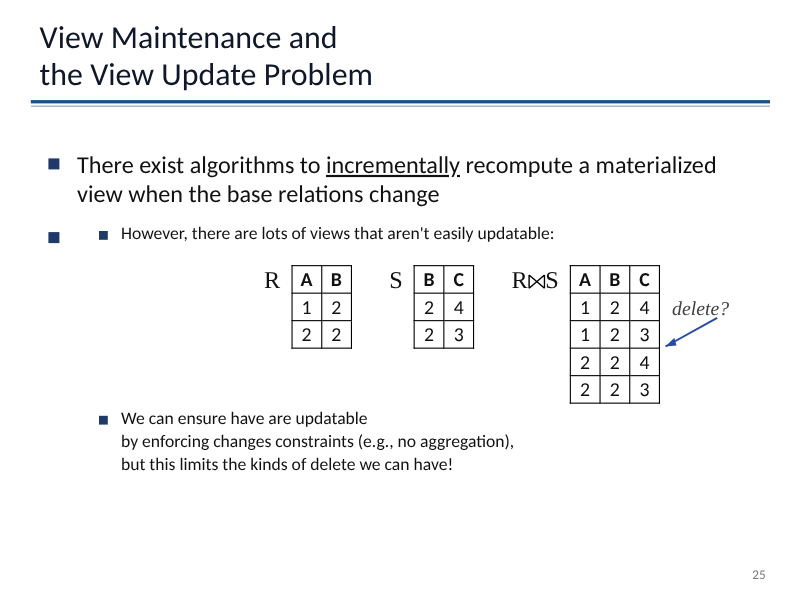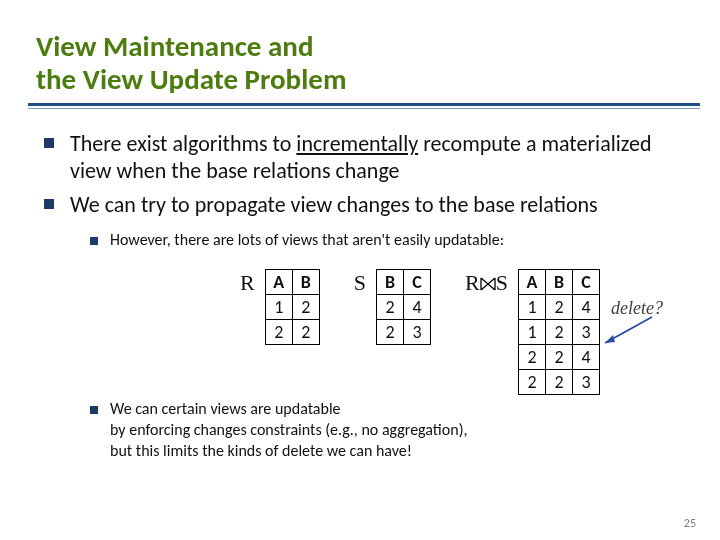--- a/index.html
+++ b/index.html
@@ -14,44 +14,44 @@
   }
   .slide {
     position: relative;
     width: 720px;
     height: 540px;
     box-sizing: border-box;
     padding: 18px 30px 10px 36px;
   }
   .title {
     font-family: 'Gill Sans', 'Gill Sans MT', 'Segoe UI', Calibri, sans-serif;
-    font-weight: 700;
+    font-weight: 400;
     font-size: 29px;
     line-height: 1.15;
-    color: #4d7c0f;
-    margin: 12px 0 6px 0;
+    color: #0f172a;
+    margin: 0 0 6px 0;
   }
   .title-rule {
     position: relative;
     height: 14px;
     margin-left: -8px;
     margin-right: -10px;
   }
   .title-rule .hr1 {
     position: absolute;
     left: 0; right: 0; top: 0;
     border-top: 3px solid #1f4f82;
   }
   .title-rule .hr2 {
     position: absolute;
     left: 0; right: 0; top: 5px;
     border-top: 1px solid #8aa0b8;
   }
   .content {
-    margin-top: 13px;
+    margin-top: 31px;
     padding-left: 8px;
   }
   ul.lvl1 {
     list-style: none;
     padding: 0;
     margin: 0;
     font-size: 22px;
     font-family: 'Gill Sans', 'Gill Sans MT', 'Segoe UI', Calibri, sans-serif;
     color: #111;
   }
@@ -176,21 +176,20 @@
     <div class="hr1"></div>
     <div class="hr2"></div>
   </div>
 
   <div class="content">
     <ul class="lvl1">
       <li>
         <span>There exist algorithms to </span><span class="under">incrementally</span><span> recompute a materialized view when the base relations change</span>
       </li>
       <li>
-        <span>We can try to propagate view changes to the base relations</span>
 
         <ul class="lvl2">
           <li>
             <span>However, there are lots of views that aren't easily updatable:</span>
           </li>
         </ul>
 
         <div class="tables-wrap">
 
           <div class="reln">
@@ -273,21 +272,21 @@
             <svg class="arrow" style="left:132px; top:46px;" width="60" height="34" viewBox="0 0 60 34">
               <line x1="55" y1="2" x2="8" y2="28" stroke="#2a4aa0" stroke-width="1.8"></line>
               <polygon points="8,28 16,20 18,27" fill="#2a4aa0"></polygon>
             </svg>
           </div>
 
         </div>
 
         <ul class="lvl2" style="margin-top:4px;">
           <li>
-            <span>We can certain views are updatable</span><br>
+            <span>We can ensure have are updatable</span><br>
             <span>by enforcing changes constraints (e.g., no aggregation),</span><br>
             <span>but this limits the kinds of delete we can have!</span>
           </li>
         </ul>
 
       </li>
     </ul>
   </div>
 
   <div class="page">25</div>

